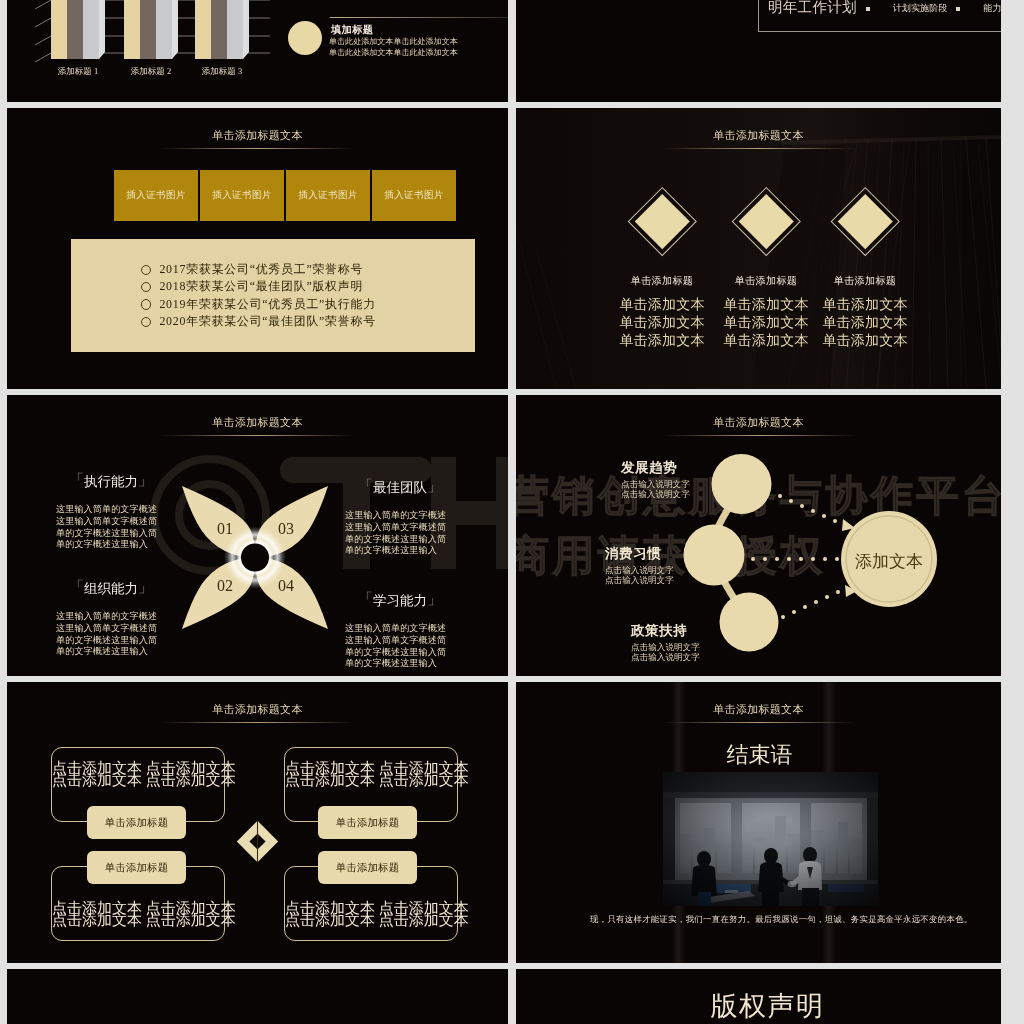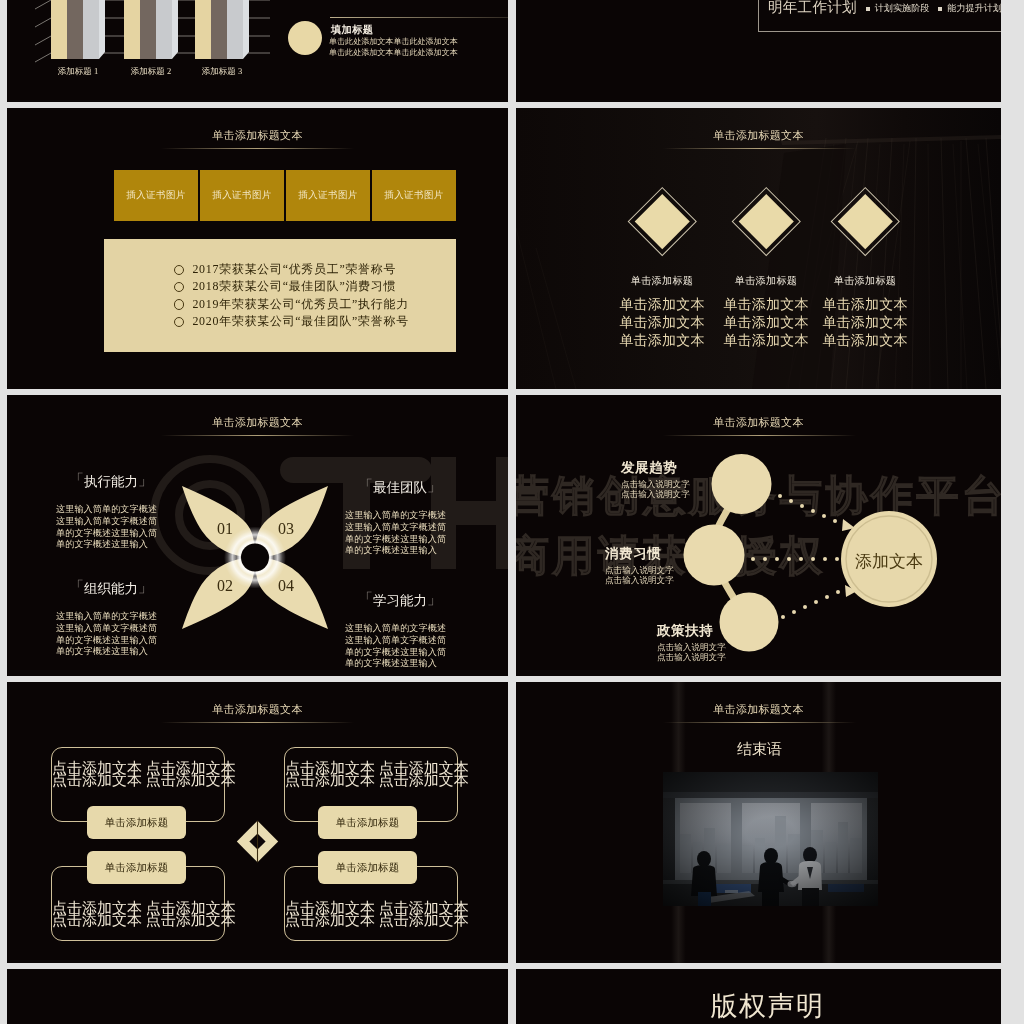--- a/index.html
+++ b/index.html
@@ -33,21 +33,21 @@
            color:#f0e6d0;font-size:27px;letter-spacing:1.5px;
            font-family:"Liberation Sans",sans-serif;}
 
   
   .navbox{position:absolute;left:242px;top:150px;width:250px;height:61px;
           border-left:1.1px solid #9d968c;border-bottom:1.1px solid #9d968c;
           box-sizing:border-box;display:flex;align-items:flex-start;
           padding-left:9px;padding-top:27px;}
   .navmain{color:#ded4c2;font-size:14.6px;letter-spacing:.2px;white-space:nowrap;
            font-family:"Liberation Serif",serif;}
-  .navitem{display:flex;align-items:center;gap:5px;color:#e3dbcb;font-size:9.1px;
+  .navitem{display:flex;align-items:center;gap:23px;color:#e3dbcb;font-size:9.1px;
            white-space:nowrap;margin-left:9px;margin-top:4px;
            font-family:"Liberation Sans",sans-serif;}
   .navsq{width:4px;height:4px;background:#ddd5c5;display:inline-block;flex:0 0 auto;}
 
   
   .stitle{position:absolute;left:0;right:0;text-align:center;color:#e8d9b6;
           font-size:11px;letter-spacing:.3px;font-family:"Liberation Serif",serif;}
   .sline{position:absolute;height:1px;
          background:linear-gradient(to right,rgba(230,210,160,0) 0%,rgba(230,210,160,.75) 50%,rgba(230,210,160,0) 100%);}
 
@@ -117,21 +117,21 @@
         font-family:"Liberation Serif",serif;display:flex;align-items:center;
         justify-content:center;letter-spacing:.2px;}
   .middia{position:absolute;left:228px;top:137px;width:45px;height:45px;}
 
   
   .s8vglow{position:absolute;inset:0;
      background:linear-gradient(to right,rgba(255,240,215,0) 0%,rgba(255,240,215,0) 32%,
        rgba(255,240,215,.075) 33.5%,rgba(255,240,215,0) 35%,rgba(255,240,215,0) 63%,
        rgba(255,240,215,.075) 64.5%,rgba(255,240,215,0) 66%,rgba(255,240,215,0) 100%);}
   .s8head{position:absolute;left:2px;right:0;top:58px;text-align:center;
-          color:#eee3cb;font-size:15px;letter-spacing:0px;
+          color:#eee3cb;font-size:22px;letter-spacing:0px;
           font-family:"Liberation Sans",sans-serif;}
   .photo{position:absolute;left:147px;top:90px;width:215px;height:134px;}
   .s8body{position:absolute;left:74px;width:368px;top:232px;color:#e8dfcc;
           font-size:8.35px;line-height:11.4px;white-space:nowrap;letter-spacing:0.35px;
           font-family:"Liberation Serif",serif;}
 </style>
 </head>
 <body>
 
 <div class="sheet">
@@ -193,29 +193,29 @@
     </div>
   </div>
 
   <div class="slide c1 r2">
     <div class="stitle" style="top:20px">单击添加标题文本</div>
     <div class="sline" style="left:154px;width:193px;top:40px"></div>
     <div class="certbox" style="left:107px;top:62px;width:84px;height:51px">插入证书图片</div>
     <div class="certbox" style="left:193px;top:62px;width:84px;height:51px">插入证书图片</div>
     <div class="certbox" style="left:279px;top:62px;width:84px;height:51px">插入证书图片</div>
     <div class="certbox" style="left:365px;top:62px;width:84px;height:51px">插入证书图片</div>
-    <div class="honorpanel" style="left:97px;top:131px;width:352px;height:113px">
+    <div class="honorpanel" style="left:64px;top:131px;width:404px;height:113px">
       <div class="honorlist" style="left:70px;top:22px">
         <div>
             <span class="hbullet"></span>
             <span>2017荣获某公司“优秀员工”荣誉称号</span>
           </div>
         <div>
             <span class="hbullet"></span>
-            <span>2018荣获某公司“最佳团队”消费习惯</span>
+            <span>2018荣获某公司“最佳团队”版权声明</span>
           </div>
         <div>
             <span class="hbullet"></span>
             <span>2019年荣获某公司“优秀员工”执行能力</span>
           </div>
         <div>
             <span class="hbullet"></span>
             <span>2020年荣获某公司“最佳团队”荣誉称号</span>
           </div>
       </div>
@@ -426,21 +426,21 @@
           <div>点击输入说明文字</div>
         </div>
     </div>
     <div class="flowlbl" style="left:89px;top:150px">
       <div class="fl-h">消费习惯</div>
       <div class="fl-b">
           <div>点击输入说明文字</div>
           <div>点击输入说明文字</div>
         </div>
     </div>
-    <div class="flowlbl" style="left:141px;top:227px">
+    <div class="flowlbl" style="left:115px;top:227px">
       <div class="fl-h">政策扶持</div>
       <div class="fl-b">
           <div>点击输入说明文字</div>
           <div>点击输入说明文字</div>
         </div>
     </div>
   </div>
 
   <div class="slide c1 r4">
     <div class="stitle" style="top:20px">单击添加标题文本</div>
@@ -566,20 +566,21 @@
         <rect x="139" y="116" width="17" height="18" fill="#15171b"></rect>
         <path d="M144 95 L147 107 L150 95 Z" fill="#2c2f35"></path>
         <path d="M136 104 L127 111 L130 114 L139 109 Z" fill="#c9ccd0"></path>
       </g>
 
       <ellipse cx="129" cy="112" rx="4.5" ry="3.2" fill="#d8dbe0" opacity="0.75"></ellipse>
       <rect x="0" y="0" width="215" height="134" fill="url(#vign)"></rect>
     </svg>
 
     <div class="s8body">
+      <div>现，只有这样才能证实，我们一直在努力。最后我愿说一句，坦诚、务实是高金平永远不变的本色。</div>
     </div>
   </div>
   <div class="slide c1 r5"></div>
 
   <div class="slide c2 r5">
     <div class="s10head">版权声明</div>
   </div>
 </div>
 
 </body></html>

